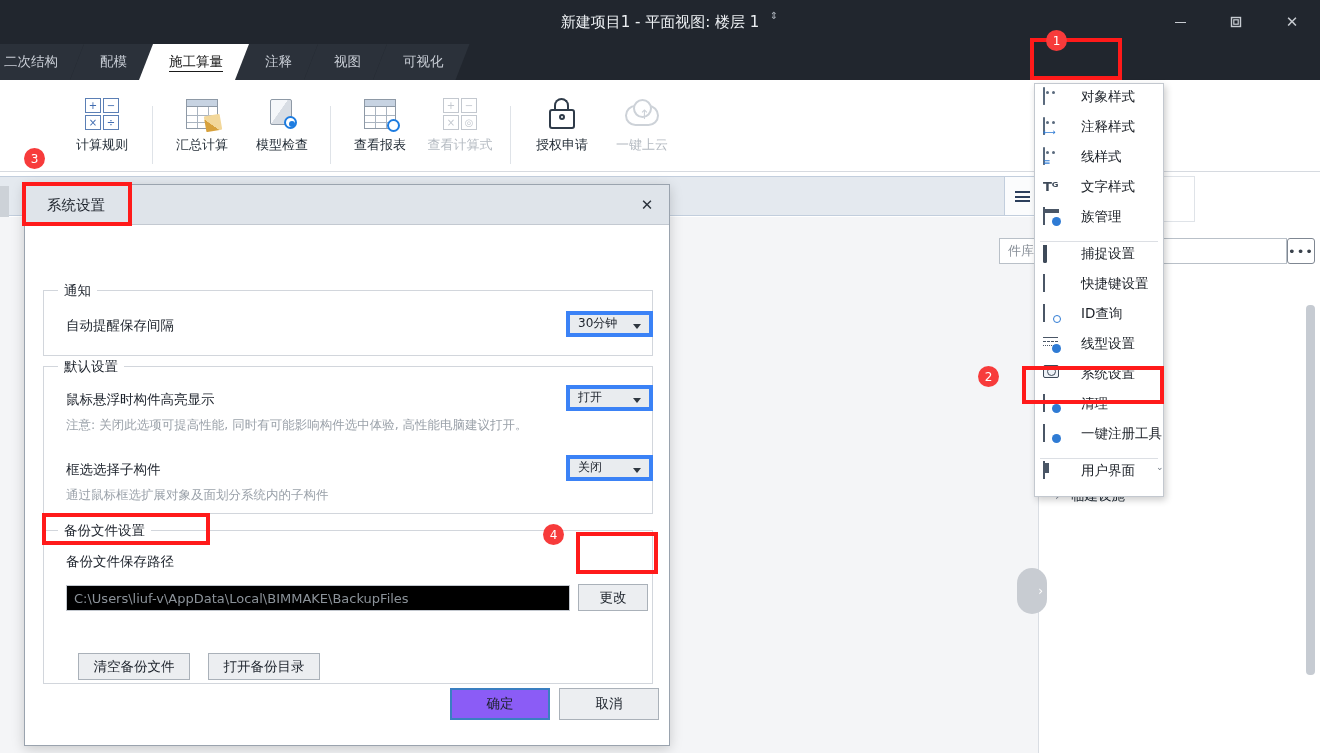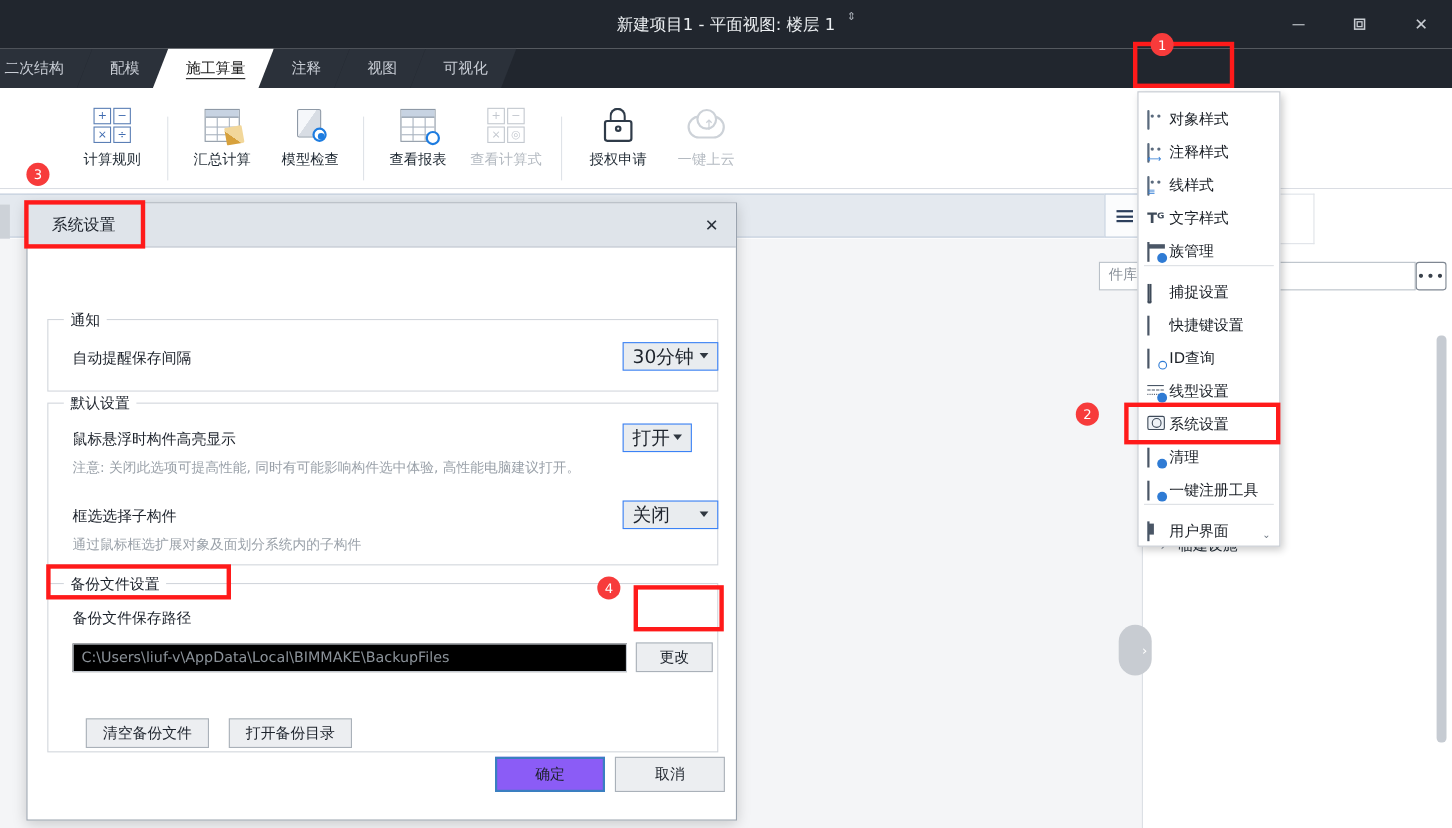--- a/index.html
+++ b/index.html
@@ -157,21 +157,21 @@
     padding-right:4px; color:#ffffff; font-size:12px;
   }
   .rp-vscroll { position:absolute; right:5px; top:133px; width:9px; height:370px; background:#c6cbd2; border-radius:4px; }
 
   
   .menu {
     position:absolute; left:1034px; top:83px; width:130px; background:#ffffff;
     border:1px solid #c3c8cf; box-shadow:2px 3px 7px rgba(0,0,0,.20); z-index:40;
     padding:4px 0;
   }
-  .menu-item { height:30px; display:flex; align-items:flex-end; padding-left:8px; gap:3px;
+  .menu-item { height:30px; display:flex; align-items:flex-start; padding-left:8px; gap:21px;
     color:#1a1f26; font-size:13.5px; }
   .menu-item .mlabel { white-space:nowrap; }
   .menu-sep { height:1px; background:#dcdfe4; margin:3px 5px; }
   .menu-caret { margin-left:auto; margin-right:8px; color:#717a85; font-size:9px; }
   .mi { width:17px; height:17px; position:relative; flex:0 0 17px; }
 
   .mi-pal{width:16px;height:15px;border:1.4px solid #5a6a7d;border-radius:8px 8px 7px 7px;background:#eef2f7;}
   .mi-pal::before{content:"";position:absolute;left:3px;top:3px;width:3px;height:3px;border-radius:50%;background:#5a6a7d;}
   .mi-pal::after{content:"";position:absolute;left:9px;top:3px;width:3px;height:3px;border-radius:50%;background:#5a6a7d;}
   .mi-sub{position:absolute;left:0;bottom:-2px;}
@@ -195,22 +195,22 @@
   .dlg-title .t { position:absolute; left:22px; top:0; height:40px; line-height:40px; font-size:14.5px; color:#1c222b; }
   .dlg-close { position:absolute; right:10px; top:9px; width:24px; height:22px; display:flex;
     align-items:center; justify-content:center; color:#2a313b; font-size:15px; }
 
   .fieldset { position:absolute; border:1px solid #d2d6dc;margin-top:43px; }
   .fs-legend { position:absolute; top:-9px; left:14px; background:#fff; padding:0 6px; font-size:13.5px; color:#1c222b; }
   .row-label { position:absolute; font-size:13.5px; color:#1c222b; }
   .row-hint { position:absolute; font-size:12.5px; color:#9aa1a9; }
 
   .combo {
-    position:absolute; height:26px; background:#e9ecef; border:1px solid #3b82f6;
-    display:flex; align-items:flex-end; padding-left:8px; font-size:17px; color:#1c222b;
+    position:absolute; height:26px; background:#e9ecef; border:4px solid #3b82f6;
+    display:flex; align-items:flex-start; padding-left:8px; font-size:12px; color:#1c222b;
   }
   .combo .arw { position:absolute; right:8px; top:9px; width:0;height:0;
     border-left:4.5px solid transparent;border-right:4.5px solid transparent;border-top:5px solid #2f3740; }
 
   .pathbox {
     position:absolute; height:26px; background:#000000; border:1px solid #c3c8cf;
     display:flex; align-items:center; padding-left:7px; font-size:13px; color:#8b9299;
   }
   .btn {
     position:absolute; height:27px; background:#eceef1; border:1px solid #aab1b9;
@@ -529,21 +529,21 @@
     <span class="row-label" style="left:22px; top:26px;">自动提醒保存间隔</span>
     <div class="combo" style="left:522px; top:20px; width:87px;">
       <span>30分钟</span>
       <span class="arw"></span>
     </div>
   </div>
 
   <div class="fieldset" style="left:18px; top:138px; width:610px; height:148px;">
     <span class="fs-legend">默认设置</span>
     <span class="row-label" style="left:22px; top:24px;">鼠标悬浮时构件高亮显示</span>
-    <div class="combo" style="left:522px; top:18px; width:63px;">
+    <div class="combo" style="left:522px; top:18px; width:87px;">
       <span>打开</span>
       <span class="arw"></span>
     </div>
     <span class="row-hint" style="left:22px; top:50px;">注意: 关闭此选项可提高性能, 同时有可能影响构件选中体验, 高性能电脑建议打开。</span>
 
     <span class="row-label" style="left:22px; top:94px;">框选选择子构件</span>
     <div class="combo" style="left:522px; top:88px; width:87px;">
       <span>关闭</span>
       <span class="arw"></span>
     </div>

